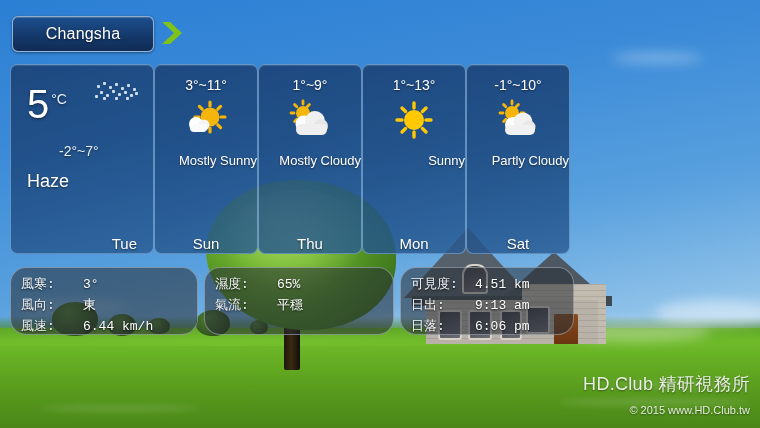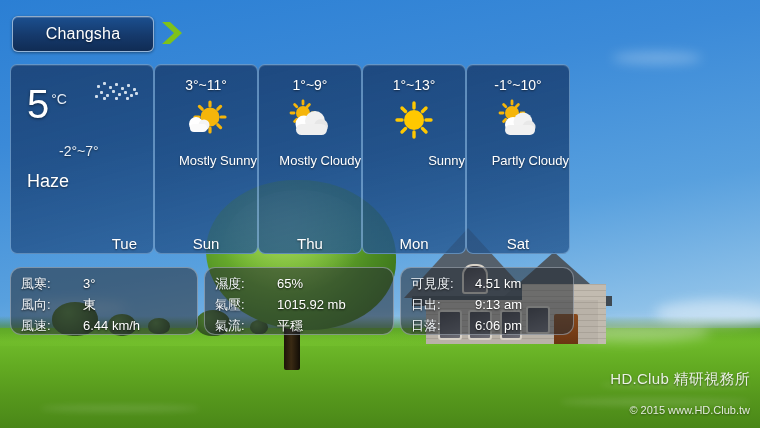--- a/index.html
+++ b/index.html
@@ -113,35 +113,35 @@
   .fc-cond{position:absolute;top:88px;width:100%;text-align:right;color:#fff;font-size:13px;
      text-shadow:0 1px 2px rgba(0,0,0,.5);}
   .fc-icon{position:absolute;top:34px;left:50%;transform:translateX(-50%);width:46px;height:42px;}
 
   
   .haze-icon{position:absolute;right:14px;top:16px;width:44px;height:20px;}
   .haze-icon i{position:absolute;width:3px;height:3px;background:#dfe9f4;border-radius:1px;opacity:.92;}
 
   
   .details{position:absolute;left:10px;top:267px;width:572px;height:68px;display:flex;gap:6px;}
-  .dpanel{position:relative;border-radius:11px;background:rgba(40,45,52,.55);
-     border:1px solid rgba(205,215,228,.45);padding:7px 10px 0 10px;box-sizing:border-box;cursor:default;}
+  .dpanel{position:relative;border-radius:16px;background:rgba(40,45,52,.55);
+     border:1px solid rgba(205,215,228,.45);padding:7px 10px 0 10px;box-sizing:border-box;cursor:default;font-family:Liberation Mono, monospace;}
   .p1{width:188px;} .p2{width:190px;} .p3{width:174px;}
   .drow{display:flex;align-items:baseline;margin-bottom:3px;}
   .dkey{color:#f2f6fa;font-size:13px;width:62px;flex:none;
      text-shadow:0 1px 2px rgba(0,0,0,.75);}
   .p3 .dkey{width:64px;}
   .dval{color:#ffffff;font-size:13px;text-shadow:0 1px 2px rgba(0,0,0,.75);}
 
   
   .wm{position:absolute;right:10px;bottom:12px;text-align:right;
       font-family:"Liberation Sans","DejaVu Sans",sans-serif;}
-  .wm .l1{color:rgba(255,255,255,.88);font-size:15px;letter-spacing:.3px;
+  .wm .l1{color:rgba(255,255,255,.88);font-size:18px;letter-spacing:.3px;
       text-shadow:0 1px 2px rgba(0,0,0,.45);}
-  .wm .l2{color:rgba(255,255,255,.85);font-size:11px;margin-top:15px;
+  .wm .l2{color:rgba(255,255,255,.85);font-size:11px;margin-top:8px;
       text-shadow:0 1px 2px rgba(0,0,0,.45);}
 </style>
 </head>
 <body>
 
 <div id="app">
 
   <div class="bg">
     <div class="sky"></div>
     <div class="cloud-wisp w1"></div>
@@ -346,24 +346,20 @@
           <span class="dval">6.44  km/h</span>
         </div>
     </div>
 
     <div class="dpanel p2">
       <div class="drow">
           <span class="dkey">濕度:</span>
           <span class="dval">65%</span>
         </div>
       <div class="drow">
-          <span class="dkey">氣壓:</span>
-          <span class="dval">1015.92  mb</span>
-        </div>
-      <div class="drow">
           <span class="dkey">氣流:</span>
           <span class="dval">平穩</span>
         </div>
     </div>
 
     <div class="dpanel p3">
       <div class="drow">
           <span class="dkey">可見度:</span>
           <span class="dval">4.51  km</span>
         </div>

